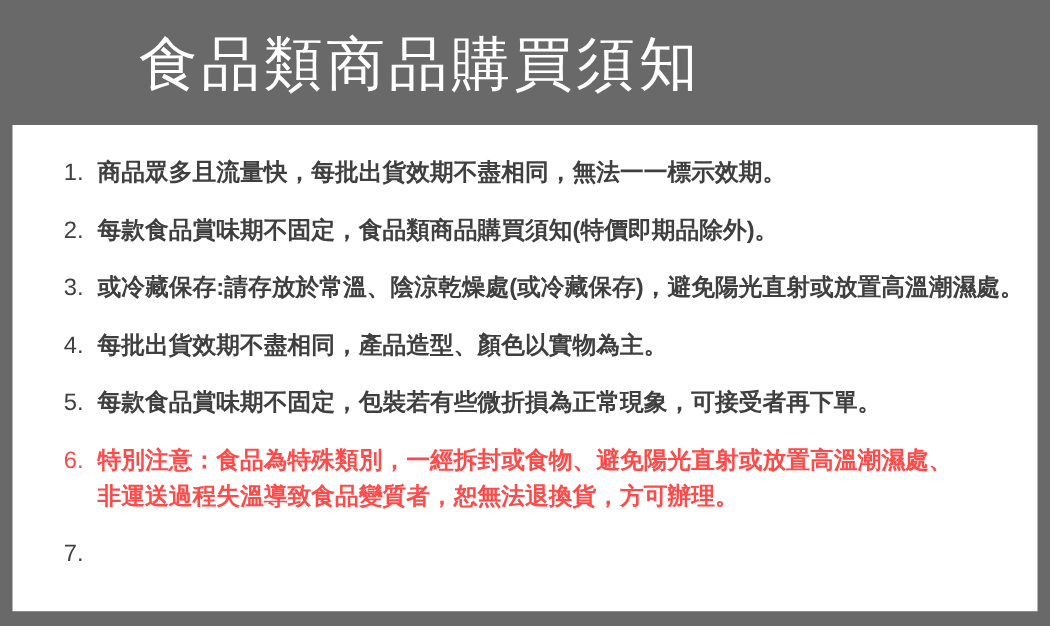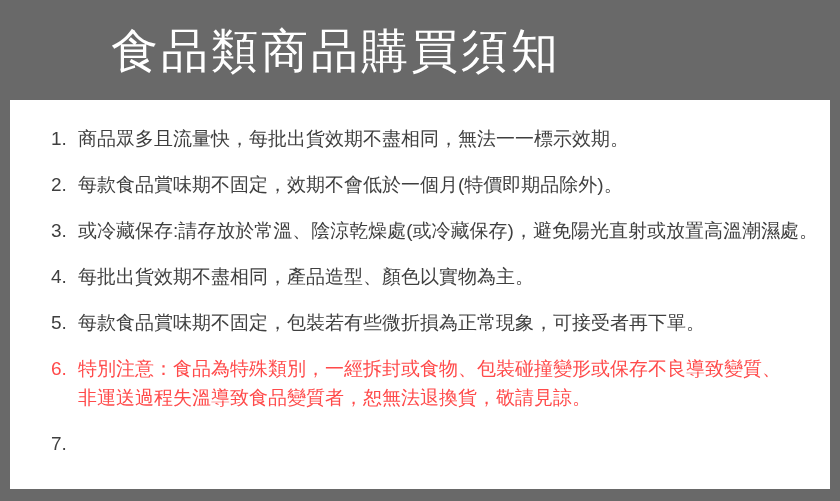--- a/index.html
+++ b/index.html
@@ -52,20 +52,21 @@
   }
   .row .num {
     flex: 0 0 27px;
     text-align: left;
   }
   .row .txt {
     flex: 1 1 auto;
   }
   .row .line {
     white-space: nowrap;
+    font-weight: bold;
   }
   .row.alert {
     color: #ff4a4a;
   }
 </style>
 </head>
 <body>
 
 <div class="header">
   <div class="title">食品類商品購買須知</div>
@@ -76,21 +77,21 @@
   <div class="row">
     <span class="num">1.</span>
     <div class="txt">
       <div class="line">商品眾多且流量快，每批出貨效期不盡相同，無法一一標示效期。</div>
     </div>
   </div>
 
   <div class="row">
     <span class="num">2.</span>
     <div class="txt">
-      <div class="line">每款食品賞味期不固定，效期不會低於一個月(特價即期品除外)。</div>
+      <div class="line">每款食品賞味期不固定，食品類商品購買須知(特價即期品除外)。</div>
     </div>
   </div>
 
   <div class="row">
     <span class="num">3.</span>
     <div class="txt">
       <div class="line">或冷藏保存:請存放於常溫、陰涼乾燥處(或冷藏保存)，避免陽光直射或放置高溫潮濕處。</div>
     </div>
   </div>
 
@@ -104,22 +105,22 @@
   <div class="row">
     <span class="num">5.</span>
     <div class="txt">
       <div class="line">每款食品賞味期不固定，包裝若有些微折損為正常現象，可接受者再下單。</div>
     </div>
   </div>
 
   <div class="row alert">
     <span class="num">6.</span>
     <div class="txt">
-      <div class="line">特別注意：食品為特殊類別，一經拆封或食物、包裝碰撞變形或保存不良導致變質、</div>
-      <div class="line">非運送過程失溫導致食品變質者，恕無法退換貨，敬請見諒。</div>
+      <div class="line">特別注意：食品為特殊類別，一經拆封或食物、避免陽光直射或放置高溫潮濕處、</div>
+      <div class="line">非運送過程失溫導致食品變質者，恕無法退換貨，方可辦理。</div>
     </div>
   </div>
 
   <div class="row">
     <span class="num">7.</span>
     <div class="txt">
     </div>
   </div>
 
 </div>

